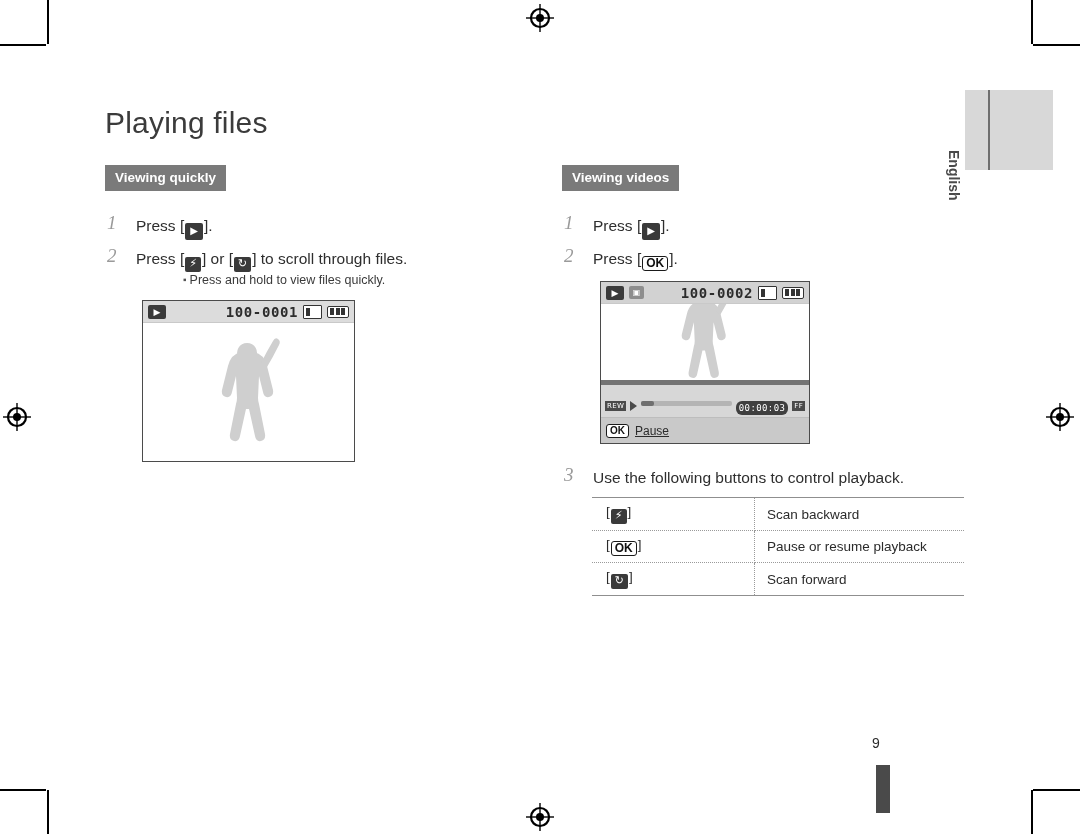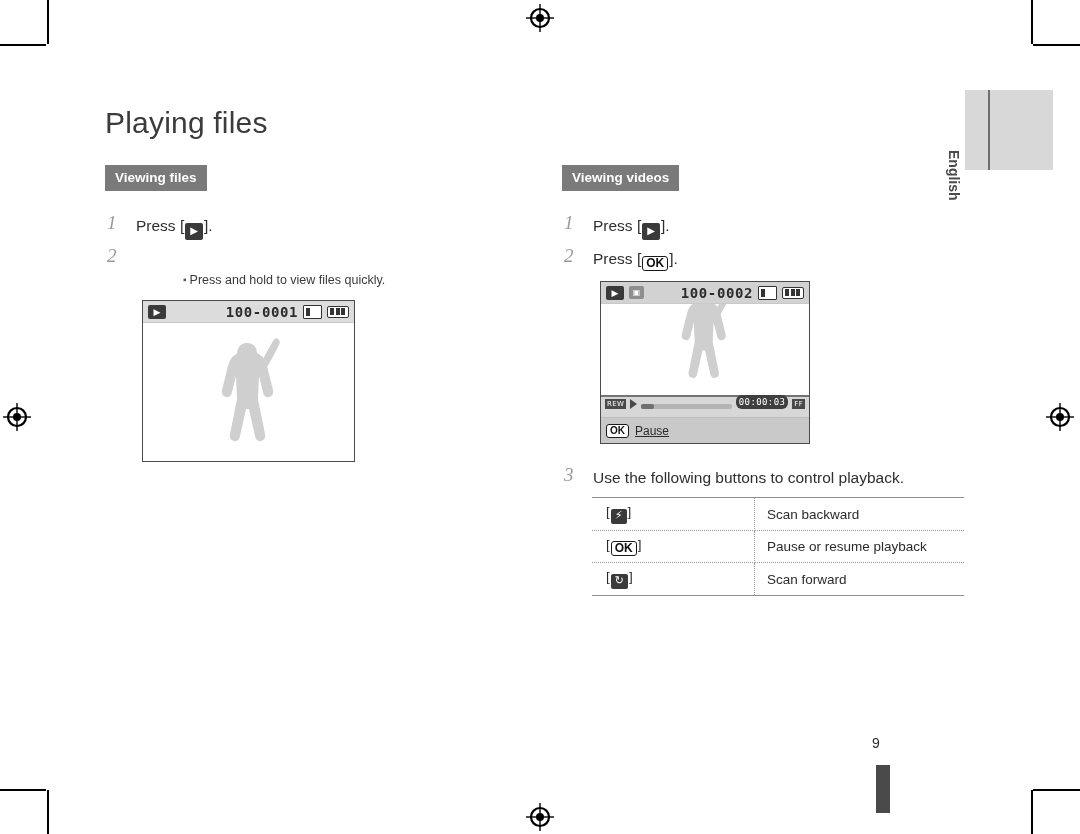--- a/index.html
+++ b/index.html
@@ -197,24 +197,24 @@
     left: 50%;
     transform: translateX(-50%);
     bottom: 0;
   }
 
   .lcd-progress {
     position: absolute;
     left: 0; right: 0; bottom: 26px;
     height: 22px;
     background: #d7d7d7;
-    border-top: 2px solid #737373;
+    border-top: 5px solid #737373;
     display: flex;
-    align-items: flex-end;
-    padding: 8px 4px;
+    align-items: flex-start;
+    padding: 16px 4px;
     box-sizing: border-box;
     gap: 4px;
   }
   .lbl-rew, .lbl-ff {
     font-size: 7px;
     background: #4a4a4a;
     color: #fff;
     padding: 1px 2px;
     font-family: "DejaVu Sans", sans-serif;
     letter-spacing: 0.3px;
@@ -383,28 +383,31 @@
     <circle cx="14" cy="14" r="4" fill="#000"></circle>
     <line x1="14" y1="0" x2="14" y2="28" stroke="#000" stroke-width="1.4"></line>
     <line x1="0" y1="14" x2="28" y2="14" stroke="#000" stroke-width="1.4"></line>
   </svg>
 </div>
 
 <div class="page">
 
   <h1 class="page-title">Playing files</h1>
 
-  <div class="section-head left">Viewing files</div>
+  <div class="section-head left">Viewing quickly</div>
 
   <div class="step-num" style="left:107px; top:212px;">1</div>
   <div class="step" style="left:136px; top:217px;">
     <span>Press [</span><span class="key play">▶</span><span>].</span>
   </div>
 
   <div class="step-num" style="left:107px; top:245px;">2</div>
+  <div class="step" style="left:136px; top:250px;">
+    <span>Press [</span><span class="key flash">⚡</span><span>] or [</span><span class="key timer">↻</span><span>] to scroll through files.</span>
+  </div>
 
   <div class="note" style="left:150px; top:273px;margin-left:33px;">
     <span class="bullet">▪</span><span>Press and hold to view files quickly.</span>
   </div>
 
   <div class="lcd lcd-photo">
     <div class="lcd-topbar">
       <div class="badge-play">▶</div>
       <div class="file-no">100-0001</div>
       <div class="icon-card"></div>

